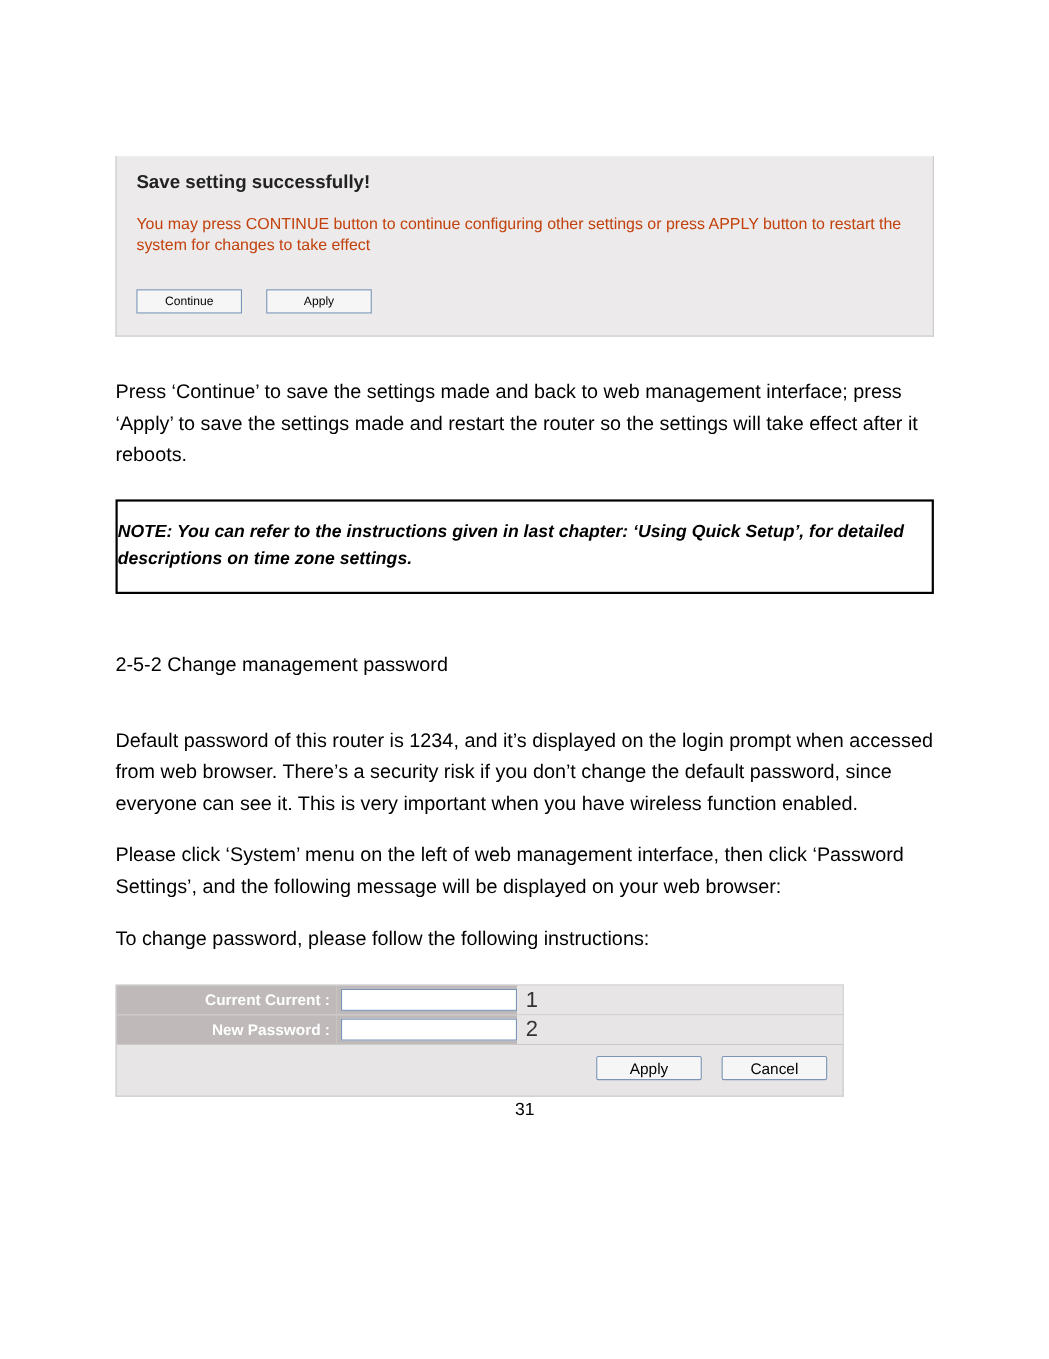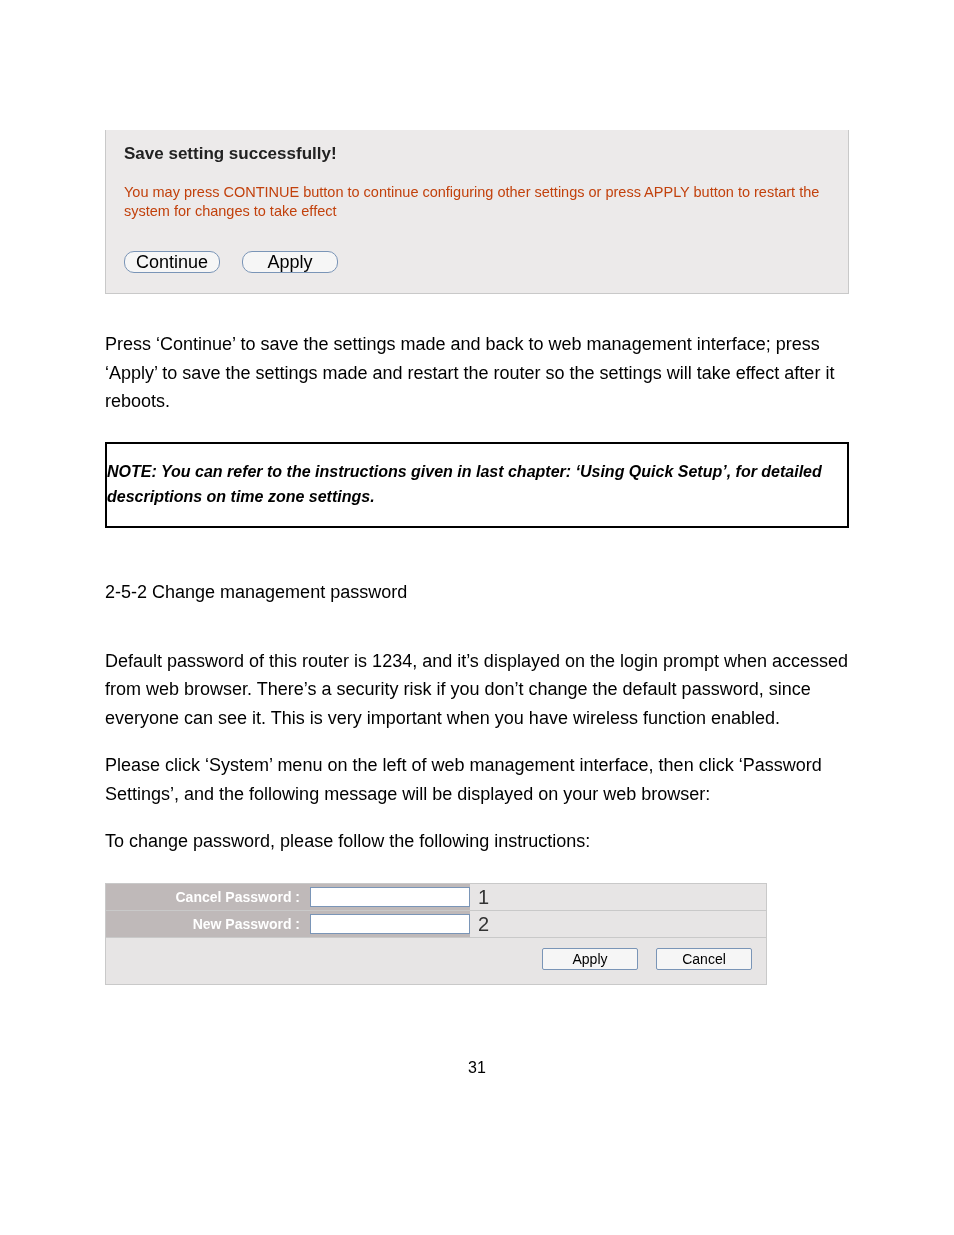--- a/index.html
+++ b/index.html
@@ -20,43 +20,44 @@
 
   
   .ss-panel {
     width: 100%;
     border: 1px solid #c9c9c9;
     border-top: none;
     background: #eceaea;
     padding: 10px 18px 20px 18px;
     box-sizing: border-box;
     font-family: Arial, Helvetica, sans-serif;
+    margin-top: 12px;
   }
   .ss-title {
     font-weight: bold;
     font-size: 17px;
     color: #222;
     margin: 0 0 16px 0;
   }
   .ss-body {
     font-size: 14.5px;
     color: #c2410c;
     line-height: 1.3;
     margin-bottom: 30px;
   }
   .ss-btnrow { display: flex; gap: 22px; }
   .ss-btn {
     width: 96px;
     height: 22px;
     line-height: 20px;
     text-align: center;
-    font-size: 18px;
+    font-size: 11px;
     background: #f6f6f6;
     border: 1px solid #7a95b7;
-    border-radius: 10px;
+    border-radius: 0;
     box-sizing: border-box;
   }
 
   
   .body-para { margin: 36px 0 26px 0; }
   .note-box {
     border: 2px solid #000;
     padding: 16px 0;
     margin: 0 0 50px 0;
     font-weight: bold;
@@ -133,21 +134,20 @@
     font-size: 14px;
     background: #f6f6f6;
     border: 1px solid #7a95b7;
     border-radius: 2px;
     box-sizing: border-box;
   }
 
   .page-number {
     text-align: center;
     font-size: 16px;
-    margin-top: 70px;
   }
 </style>
 </head>
 <body>
 
 <div class="page">
 
   <div class="ss-panel">
     <p class="ss-title">Save setting successfully!</p>
     <div class="ss-body">You may press CONTINUE button to continue configuring other settings or press APPLY button to restart the system for changes to take effect</div>
@@ -164,21 +164,21 @@
   <p class="section-heading">2-5-2 Change management password</p>
 
   <p>Default password of this router is 1234, and it’s displayed on the login prompt when accessed from web browser. There’s a security risk if you don’t change the default password, since everyone can see it. This is very important when you have wireless function enabled.</p>
 
   <p>Please click ‘System’ menu on the left of web management interface, then click ‘Password Settings’, and the following message will be displayed on your web browser:</p>
 
   <p>To change password, please follow the following instructions:</p>
 
   <div class="pw-panel">
     <div class="pw-row">
-      <div class="pw-label-cell">Cancel Password :</div>
+      <div class="pw-label-cell">Current Current :</div>
       <div class="pw-input-cell" style="flex:0 0 auto; width:auto; padding-right:0;">
         <div class="pw-input"></div>
       </div>
       <div class="pw-rest">
         <span class="pw-num">1</span>
       </div>
     </div>
     <div class="pw-row">
       <div class="pw-label-cell">New Password :</div>
       <div class="pw-input-cell" style="flex:0 0 auto; width:auto; padding-right:0;">

